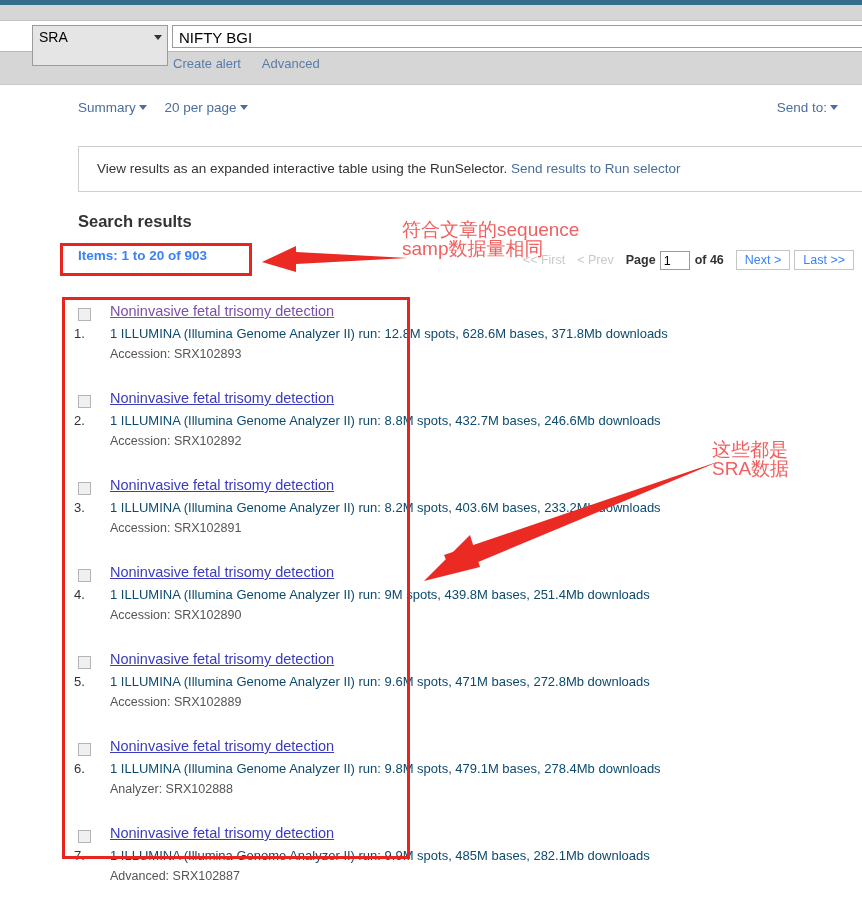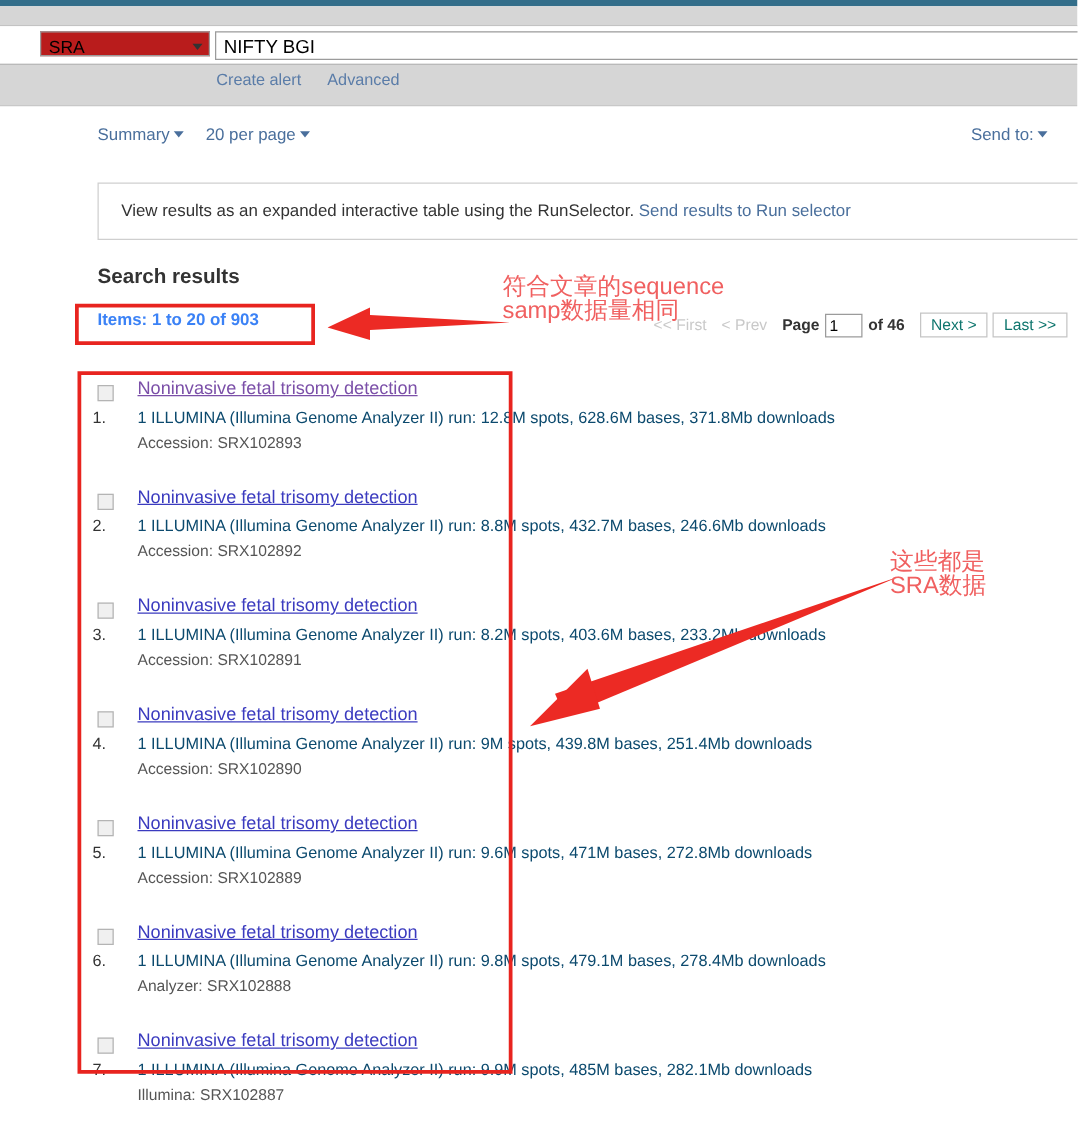--- a/index.html
+++ b/index.html
@@ -40,22 +40,22 @@
     border-top: 1px solid #b9b9b9;
   }
   .band-bottom-border {
     position: absolute; left: 0; top: 84px;
     width: 862px; height: 1px;
     background: #c8c8c8;
   }
 
   .db-select {
     position: absolute; left: 32px; top: 25px;
-    width: 136px; height: 20px;
-    background: #b91c1c;
+    width: 136px; height: 41px;
+    background: #e5e5e5;
     border: 1px solid #9b9b9b;
     font-family: "Liberation Sans", sans-serif;
     font-size: 14px;
     color: #000000;
     padding: 1px 18px 1px 6px;
     line-height: 21px;
     white-space: nowrap;
     overflow: hidden;
   }
   .db-select .caret {
@@ -160,21 +160,21 @@
     font-size: 12.5px;
     text-align: left;
     padding: 0 3px;
     vertical-align: middle;
   }
   .pg-of { font-weight: bold; margin: 0 8px 0 5px; }
   .pg-btn {
     display: inline-block;
     border: 1px solid #c5c5c5;
     background: #ffffff;
-    color: #0f766e;
+    color: #3b82f6;
     padding: 2px 8px;
     margin-left: 4px;
     cursor: pointer;
     font-size: 12.5px;
   }
 
   
   .results { position: absolute; left: 0; top: 297px; width: 862px; }
   .result-item {
     position: relative;
@@ -326,21 +326,21 @@
         <div class="rslt-num">6.</div>
         <a class="rslt-title">Noninvasive fetal trisomy detection</a>
         <div class="rslt-desc">1 ILLUMINA (Illumina Genome Analyzer II) run: 9.8M spots, 479.1M bases, 278.4Mb downloads</div>
         <div class="rslt-acc">Analyzer: SRX102888</div>
       </div>
       <div class="result-item">
         <div class="rslt-checkbox"></div>
         <div class="rslt-num">7.</div>
         <a class="rslt-title">Noninvasive fetal trisomy detection</a>
         <div class="rslt-desc">1 ILLUMINA (Illumina Genome Analyzer II) run: 9.9M spots, 485M bases, 282.1Mb downloads</div>
-        <div class="rslt-acc">Illumina: SRX102887</div>
+        <div class="rslt-acc">Advanced: SRX102887</div>
       </div>
     </div>
 
   <div class="ann-box" id="box-items"></div>
   <div class="ann-box" id="box-results"></div>
 
   <svg class="ann-arrow" style="left:262px; top:238px;" width="146" height="34" viewBox="0 0 146 34">
     <polygon points="146,20 34,26 34,14" fill="#ec2a24"></polygon>
     <polygon points="0,24 34,8 34,34" fill="#ec2a24"></polygon>
   </svg>

